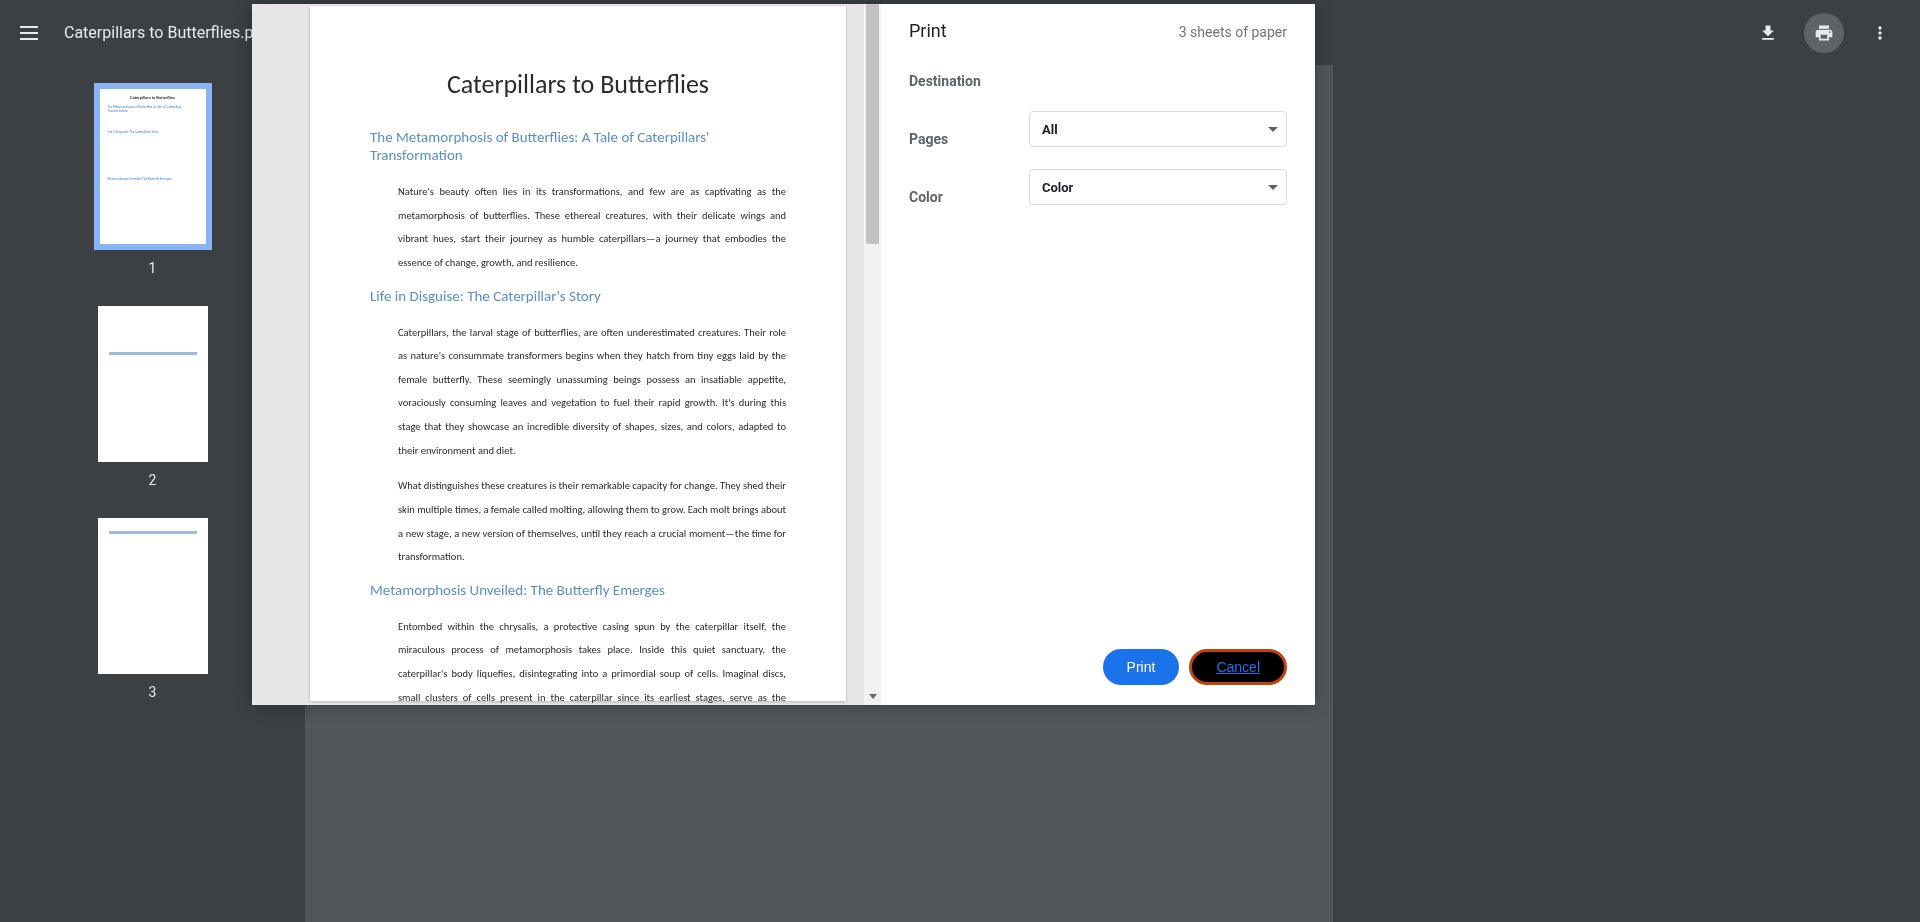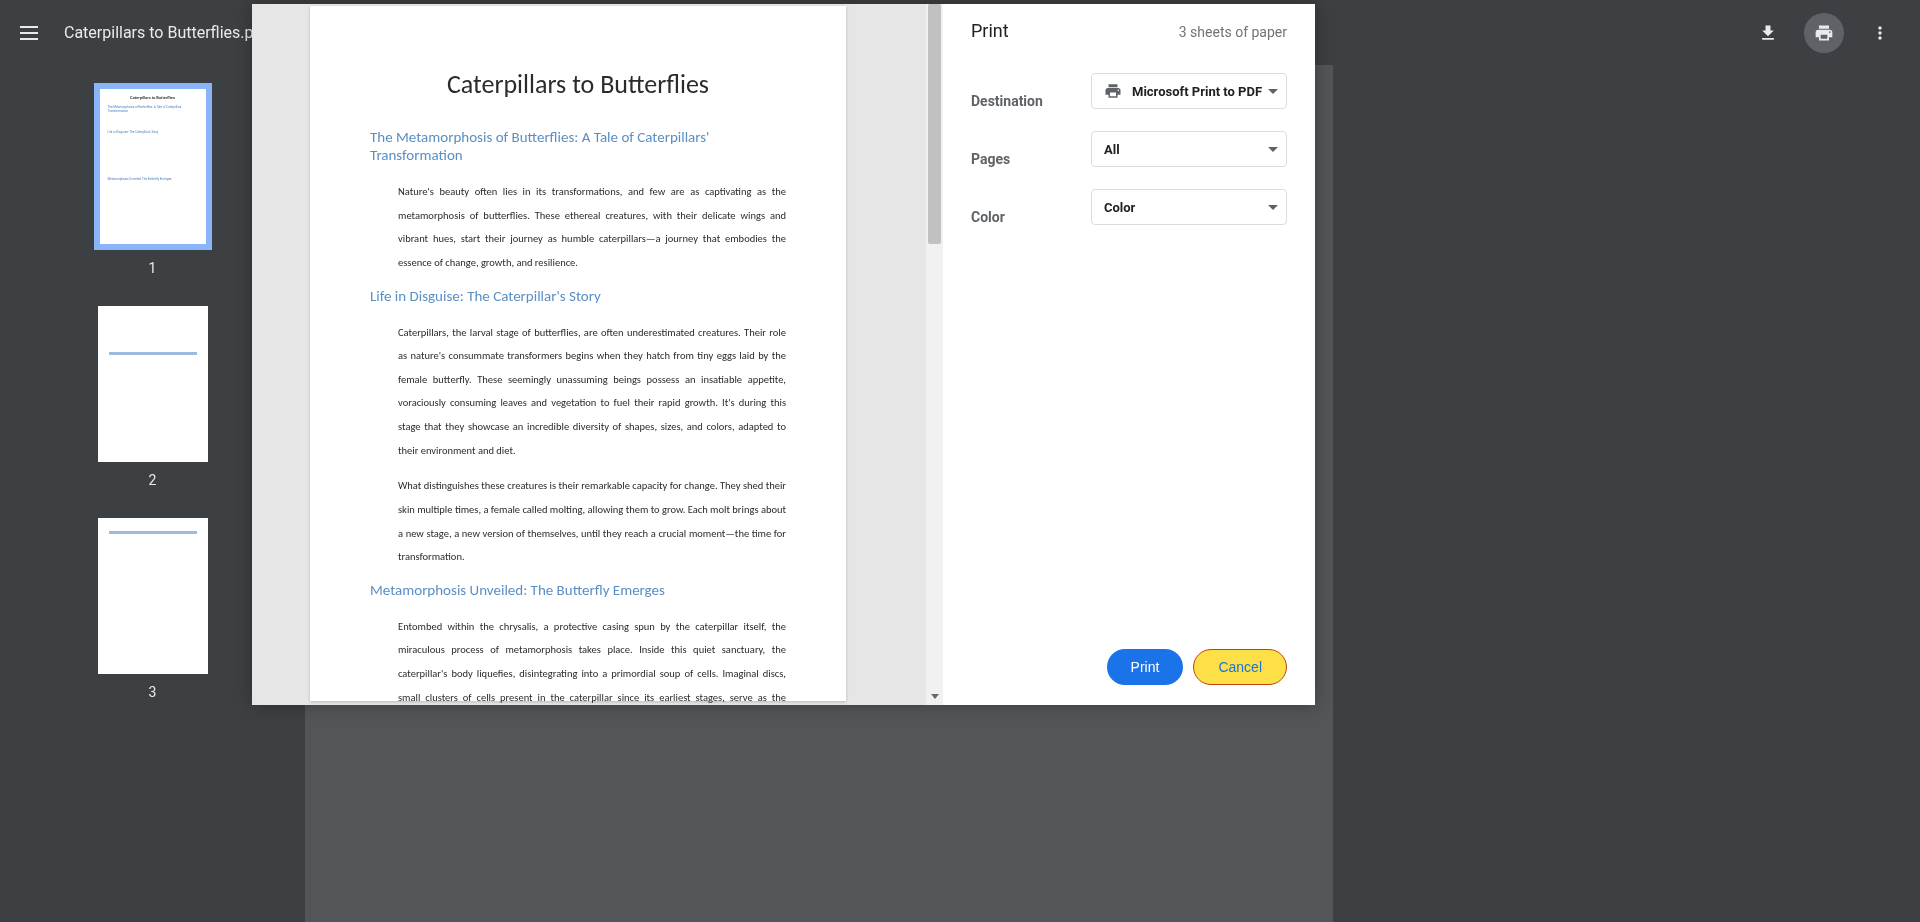--- a/index.html
+++ b/index.html
@@ -42,36 +42,36 @@
 .preview-scroll-down { bottom: 0; }
 .preview-scroll-arrow { width: 0; height: 0; border-left: 4px solid transparent; border-right: 4px solid transparent; }
 .preview-scroll-up .preview-scroll-arrow { border-bottom: 5px solid #666; }
 .preview-scroll-down .preview-scroll-arrow { border-top: 5px solid #666; }
 .preview-page { position: absolute; top: 2px; left: 58px; width: 536px; height: 695px; background: #fff; box-shadow: 0 1px 3px rgba(0,0,0,0.2); padding: 62px 60px 40px 60px; }
 .doc-title { font-size: 26px; text-align: center; color: #2b2b2b; margin-bottom: 28px; font-family: Calibri, sans-serif; }
 .doc-h1 { color: #5a8fc4; font-size: 15px; margin-bottom: 16px; font-family: Calibri, sans-serif; }
 .doc-p { font-size: 10.5px; line-height: 2.25; color: #2b2b2b; text-align: justify; margin-bottom: 12px; font-family: Calibri, sans-serif; margin-left: 28px; }
 
 
-.settings-panel { width: 372px; background: #fff; display: flex; flex-direction: column; padding: 16px 28px; }
+.settings-panel { width: 434px; background: #fff; display: flex; flex-direction: column; padding: 16px 28px; }
 .settings-header { display: flex; justify-content: space-between; align-items: baseline; margin-bottom: 32px; }
 .settings-title { font-size: 18px; color: #202124; }
 .sheet-count { font-size: 14px; color: #737373; }
 .setting-row { display: flex; align-items: flex-end; margin-bottom: 22px; font-weight: bold; }
 .setting-label { width: 120px; font-size: 14px; color: #5f6368; }
 .setting-control { flex: 1; }
 .dropdown { width: 100%; height: 36px; border: 1px solid #dadce0; border-radius: 4px; display: flex; align-items: center; padding: 0 8px 0 12px; font-size: 13px; color: #202124; cursor: pointer; background: #fff; position: relative; }
 .dropdown .dd-icon { margin-right: 10px; fill: #5f6368; }
 .dropdown .dd-arrow { margin-left: auto; width: 0; height: 0; border-left: 5px solid transparent; border-right: 5px solid transparent; border-top: 5px solid #5f6368; }
 .more-settings-row { display: flex; align-items: center; justify-content: space-between; padding: 12px 0; cursor: pointer; margin-top: 10px; }
 .more-settings-row .chev { fill: #5f6368; }
 .dialog-footer { margin-top: auto; display: flex; justify-content: flex-end; gap: 10px; padding-bottom: 4px; }
 .btn { height: 36px; padding: 0 24px; border-radius: 18px; border: none; font-size: 14px; cursor: pointer; display: flex; align-items: center; }
 .btn-primary { background: #1a73e8; color: #fff; }
-.btn-secondary { background: #fde047; color: #1a73e8; border: 1px solid #c2410c; }
+.btn-secondary { background: #000000; color: #1a73e8; border: 3px solid #c2410c; text-decoration: underline; }
 </style>
 </head>
 <body>
 
 <div class="toolbar">
   <div class="menu-btn">
     <span></span>
       <span></span>
       <span></span>
   </div>
@@ -161,29 +161,20 @@
   </div>
 
   <div class="settings-panel">
     <div class="settings-header">
       <div class="settings-title">Print</div>
       <div class="sheet-count">3 sheets of paper</div>
     </div>
 
     <div class="setting-row">
       <div class="setting-label">Destination</div>
-      <div class="setting-control">
-        <div class="dropdown">
-          <svg class="dd-icon" width="18" height="18" viewBox="0 0 24 24">
-              <path d="M19 8H5c-1.66 0-3 1.34-3 3v6h4v4h12v-4h4v-6c0-1.66-1.34-3-3-3zm-3 11H8v-5h8v5zm3-7c-.55 0-1-.45-1-1s.45-1 1-1 1 .45 1 1-.45 1-1 1zm-1-9H6v4h12V3z"></path>
-            </svg>
-          <span>Microsoft Print to PDF</span>
-          <div class="dd-arrow"></div>
-        </div>
-      </div>
     </div>
 
     <div class="setting-row">
       <div class="setting-label">Pages</div>
       <div class="setting-control">
         <div class="dropdown">
           <span>All</span>
           <div class="dd-arrow"></div>
         </div>
       </div>

